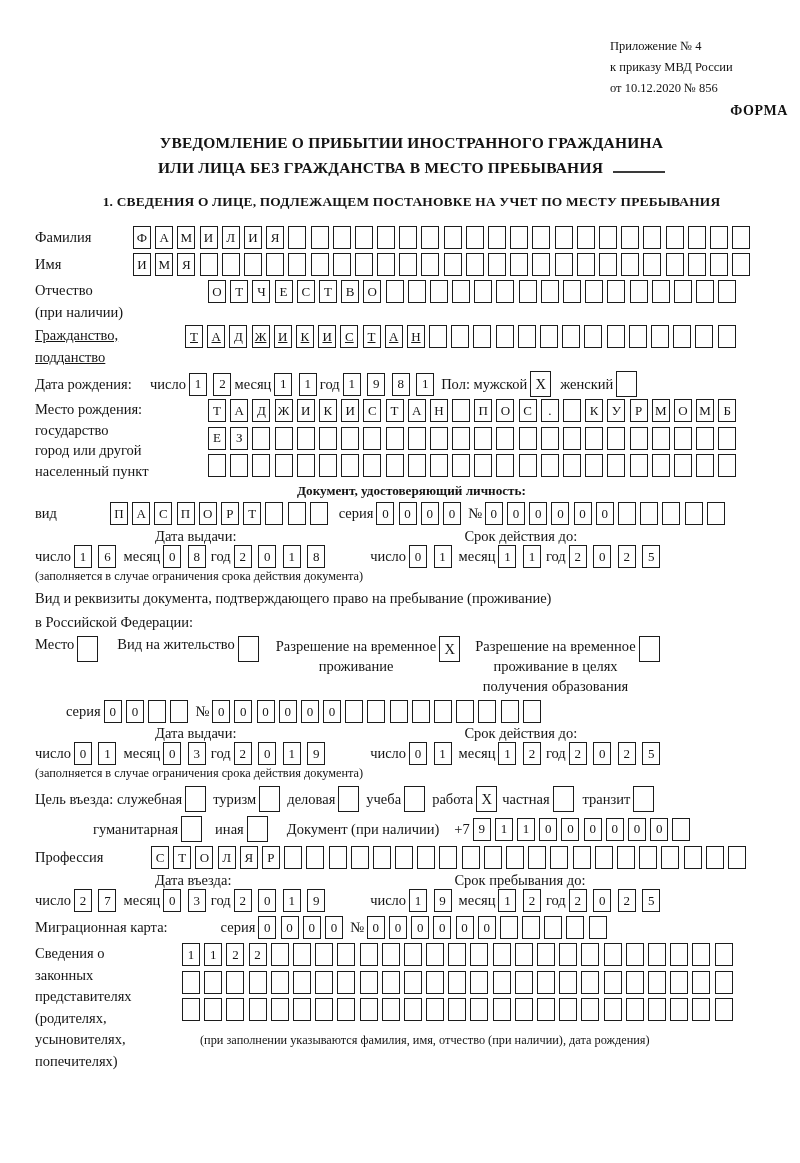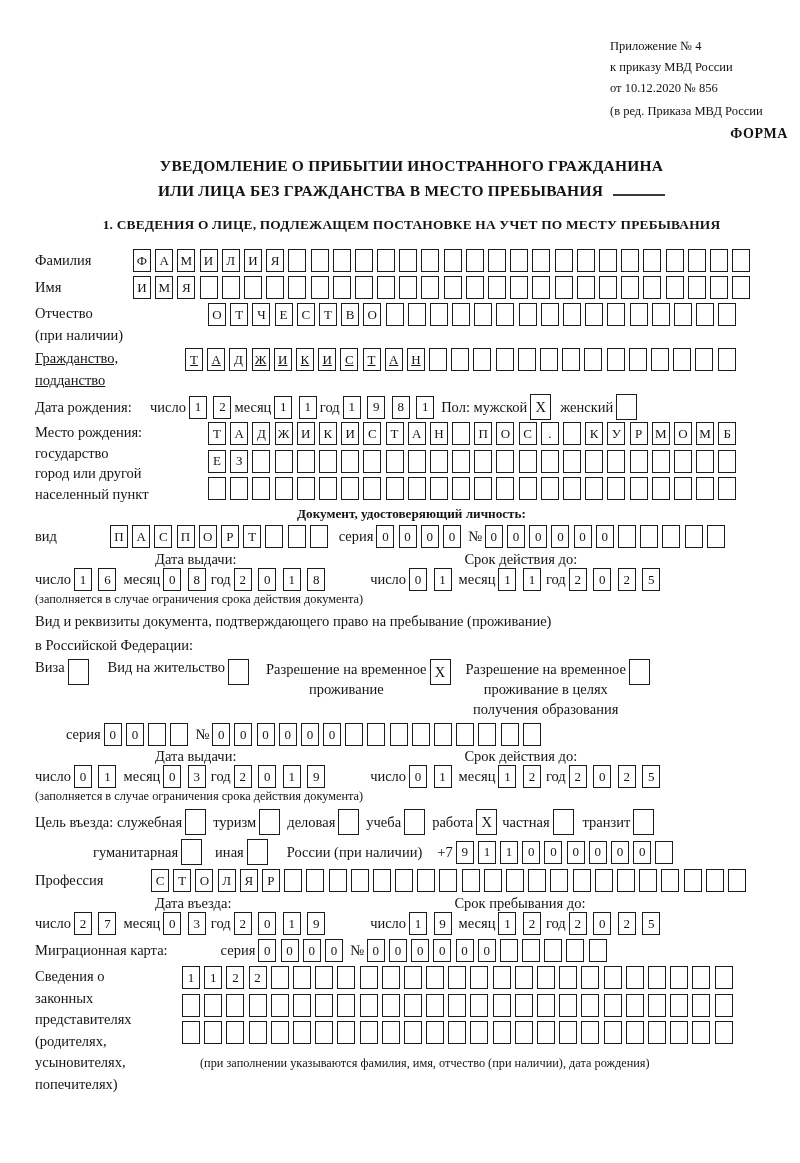--- a/index.html
+++ b/index.html
@@ -41,21 +41,20 @@
 </head>
 <body>
 
 <div class="page">
 
   <div class="doc-header">
     <div>Приложение № 4</div>
     <div>к приказу МВД России</div>
     <div>от 10.12.2020 № 856</div>
     <div class="amend">
-      <div>(в ред. Приказа МВД России</div>
     </div>
   </div>
 
   <div class="forma">ФОРМА</div>
 
   <div class="title">
     <div>УВЕДОМЛЕНИЕ О ПРИБЫТИИ ИНОСТРАННОГО ГРАЖДАНИНА</div>
     <div><span>ИЛИ ЛИЦА БЕЗ ГРАЖДАНСТВА В МЕСТО ПРЕБЫВАНИЯ</span><span class="title-underline"></span></div>
   </div>
 
@@ -383,21 +382,21 @@
           <span class="cell">2</span>
           <span class="cell">0</span>
           <span class="cell">2</span>
           <span class="cell">5</span>
         </span>
       </div>
       <div class="text-row right note" style="margin-top: 1px;">(заполняется в случае ограничения срока действия документа)</div>
       <div class="text-row" style="margin-top: 6px;">Вид и реквизиты документа, подтверждающего право на пребывание (проживание)</div>
       <div class="text-row" style="margin-top: 7px;">в Российской Федерации:</div>
       <div class="flex-row top" style="margin-top: 5px;">
-        <span class="lbl">Виза</span>
+        <span class="lbl">Место</span>
         <span class="box"></span>
         <span class="lbl" style="margin-left: 16px;">Вид на жительство</span>
         <span class="box"></span>
         <span class="stack" style="margin-left: 14px;">
           <div class="stack-line">Разрешение на временное</div>
           <div class="stack-line">проживание</div>
         </span>
         <span class="box">X</span>
         <span class="stack" style="margin-left: 12px;">
           <div class="stack-line">Разрешение на временное</div>
@@ -490,21 +489,21 @@
         <span class="box"></span>
         <span class="lbl" style="margin-left: 6px;">транзит</span>
         <span class="box"></span>
       </div>
       <div class="flex-row" style="margin-top: 4px;">
         <span class="gap" style="width: 55px;"></span>
         <span class="lbl">гуманитарная</span>
         <span class="box"></span>
         <span class="lbl" style="margin-left: 10px;">иная</span>
         <span class="box"></span>
-        <span class="lbl" style="margin-left: 16px;">России (при наличии)</span>
+        <span class="lbl" style="margin-left: 16px;">Документ (при наличии)</span>
         <span class="lbl" style="margin-left: 12px;">+7</span>
         <span class="cells">
           <span class="cell">9</span>
           <span class="cell">1</span>
           <span class="cell">1</span>
           <span class="cell">0</span>
           <span class="cell">0</span>
           <span class="cell">0</span>
           <span class="cell">0</span>
           <span class="cell">0</span>

